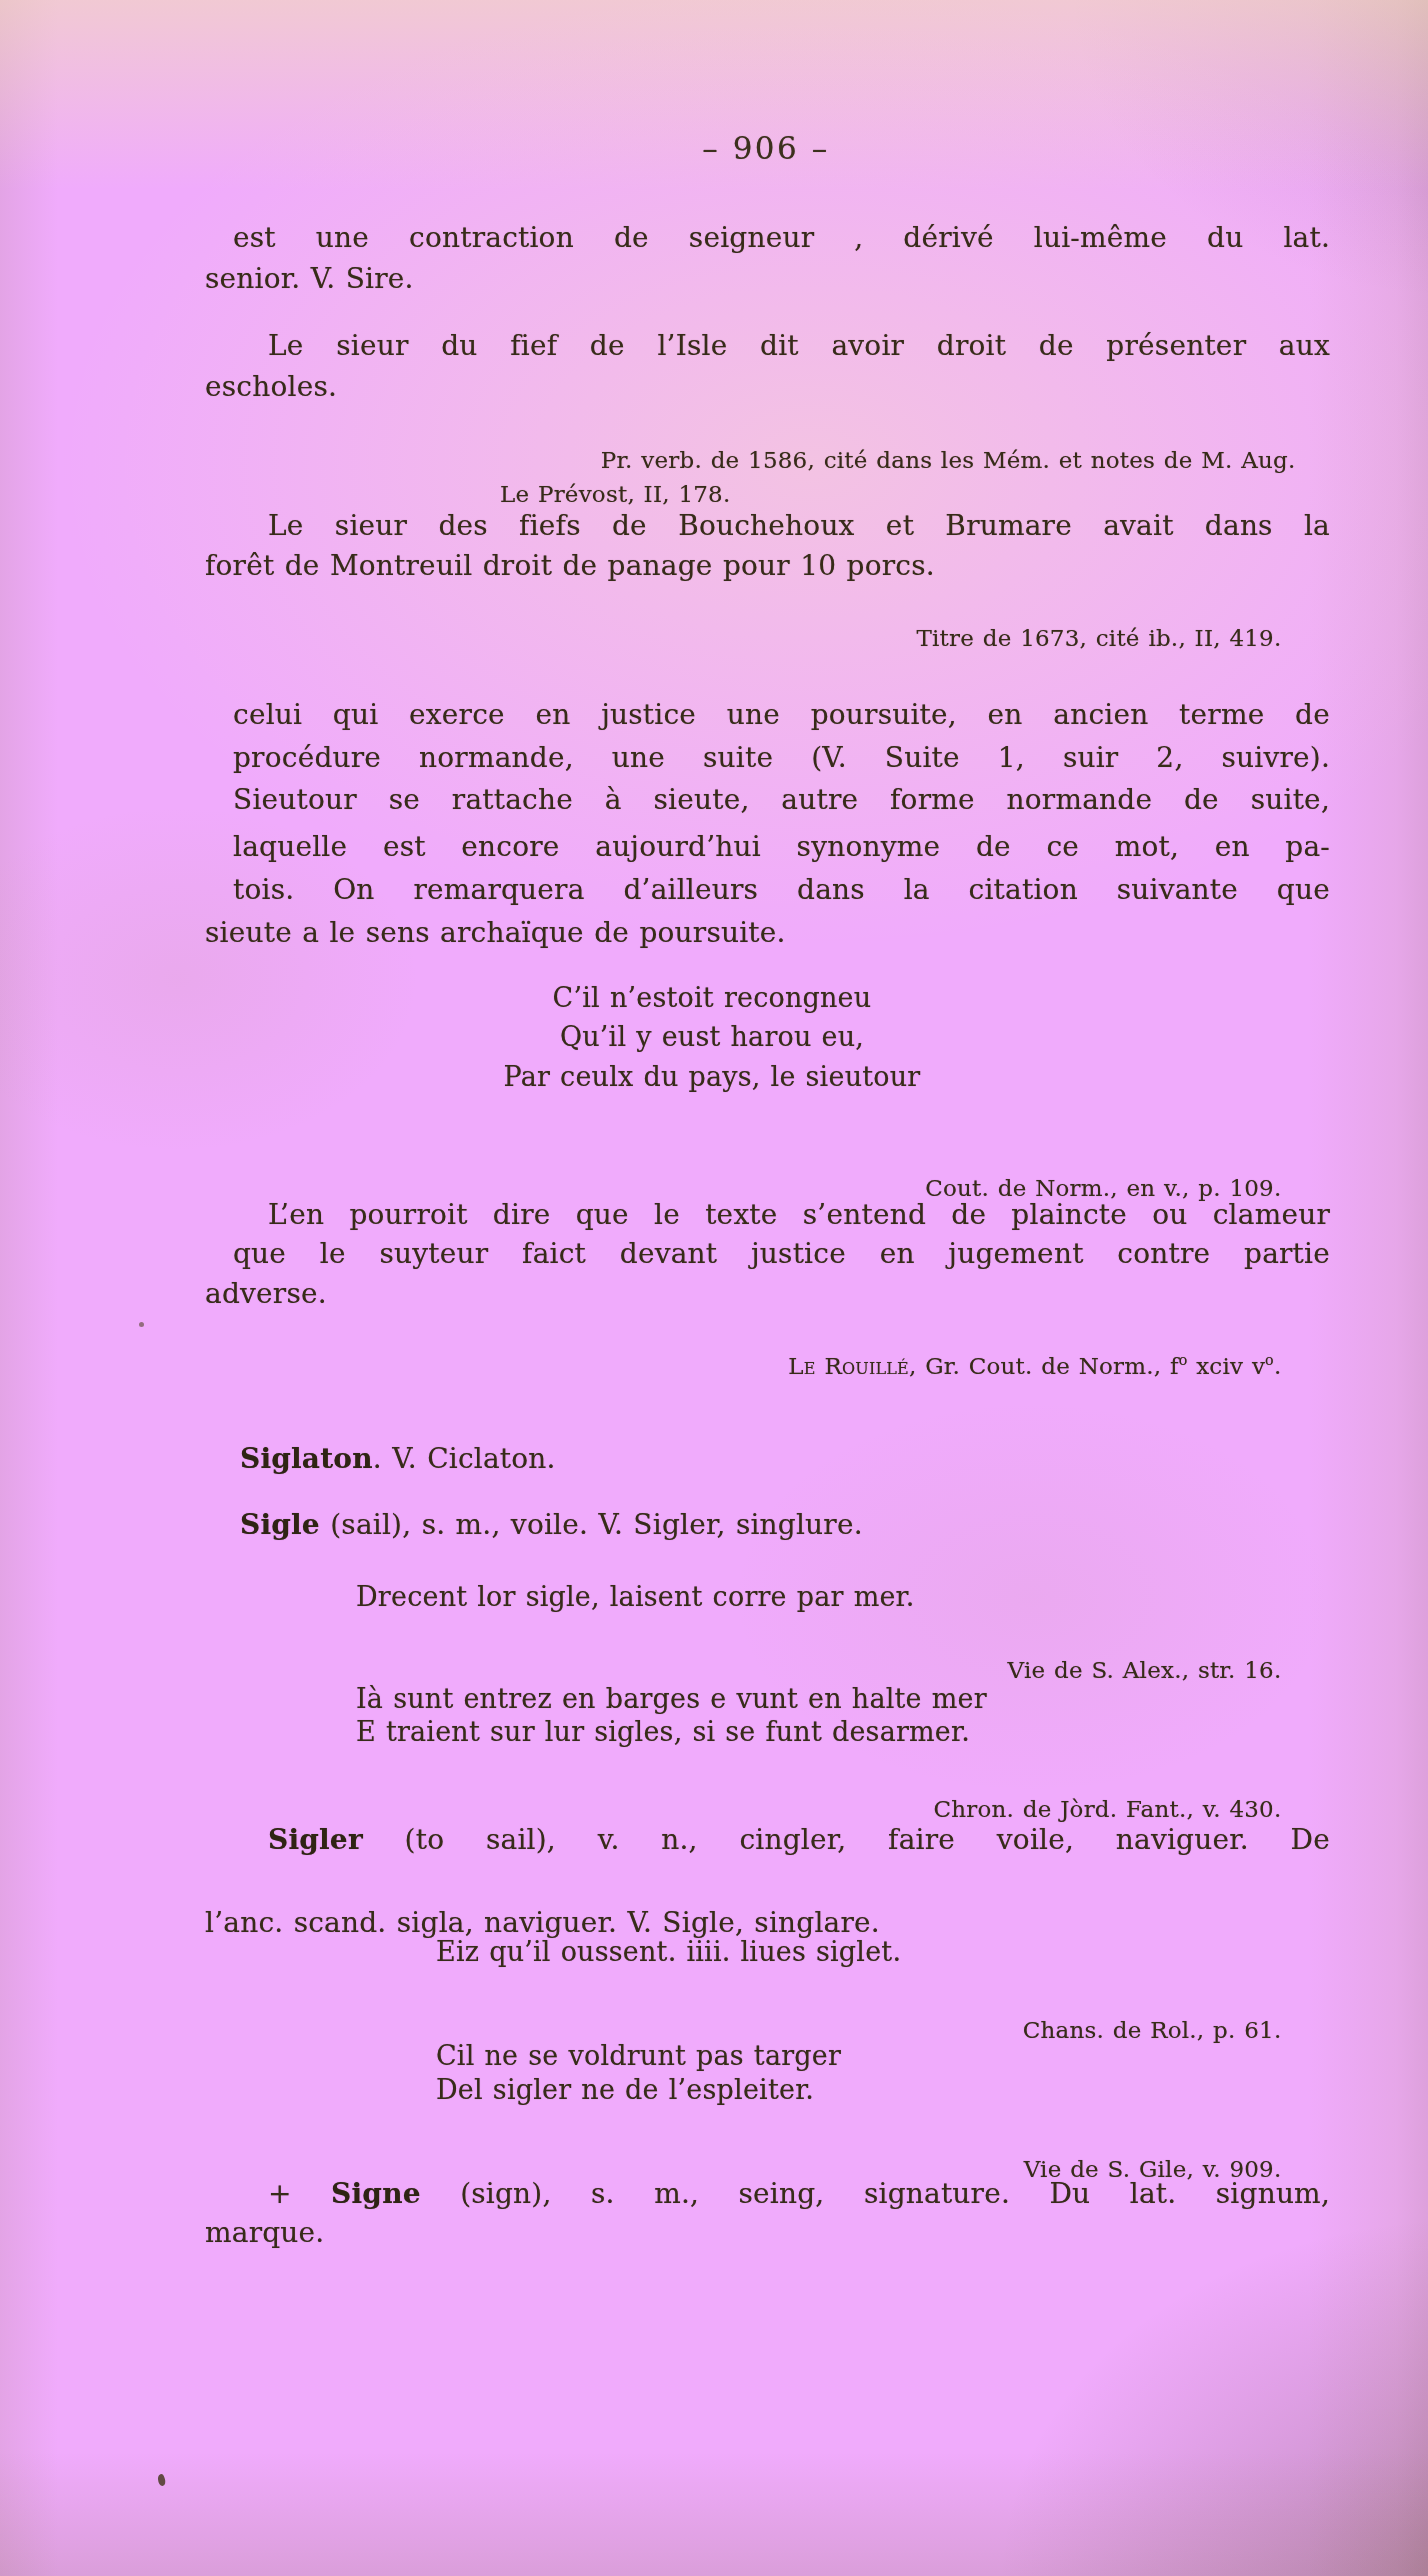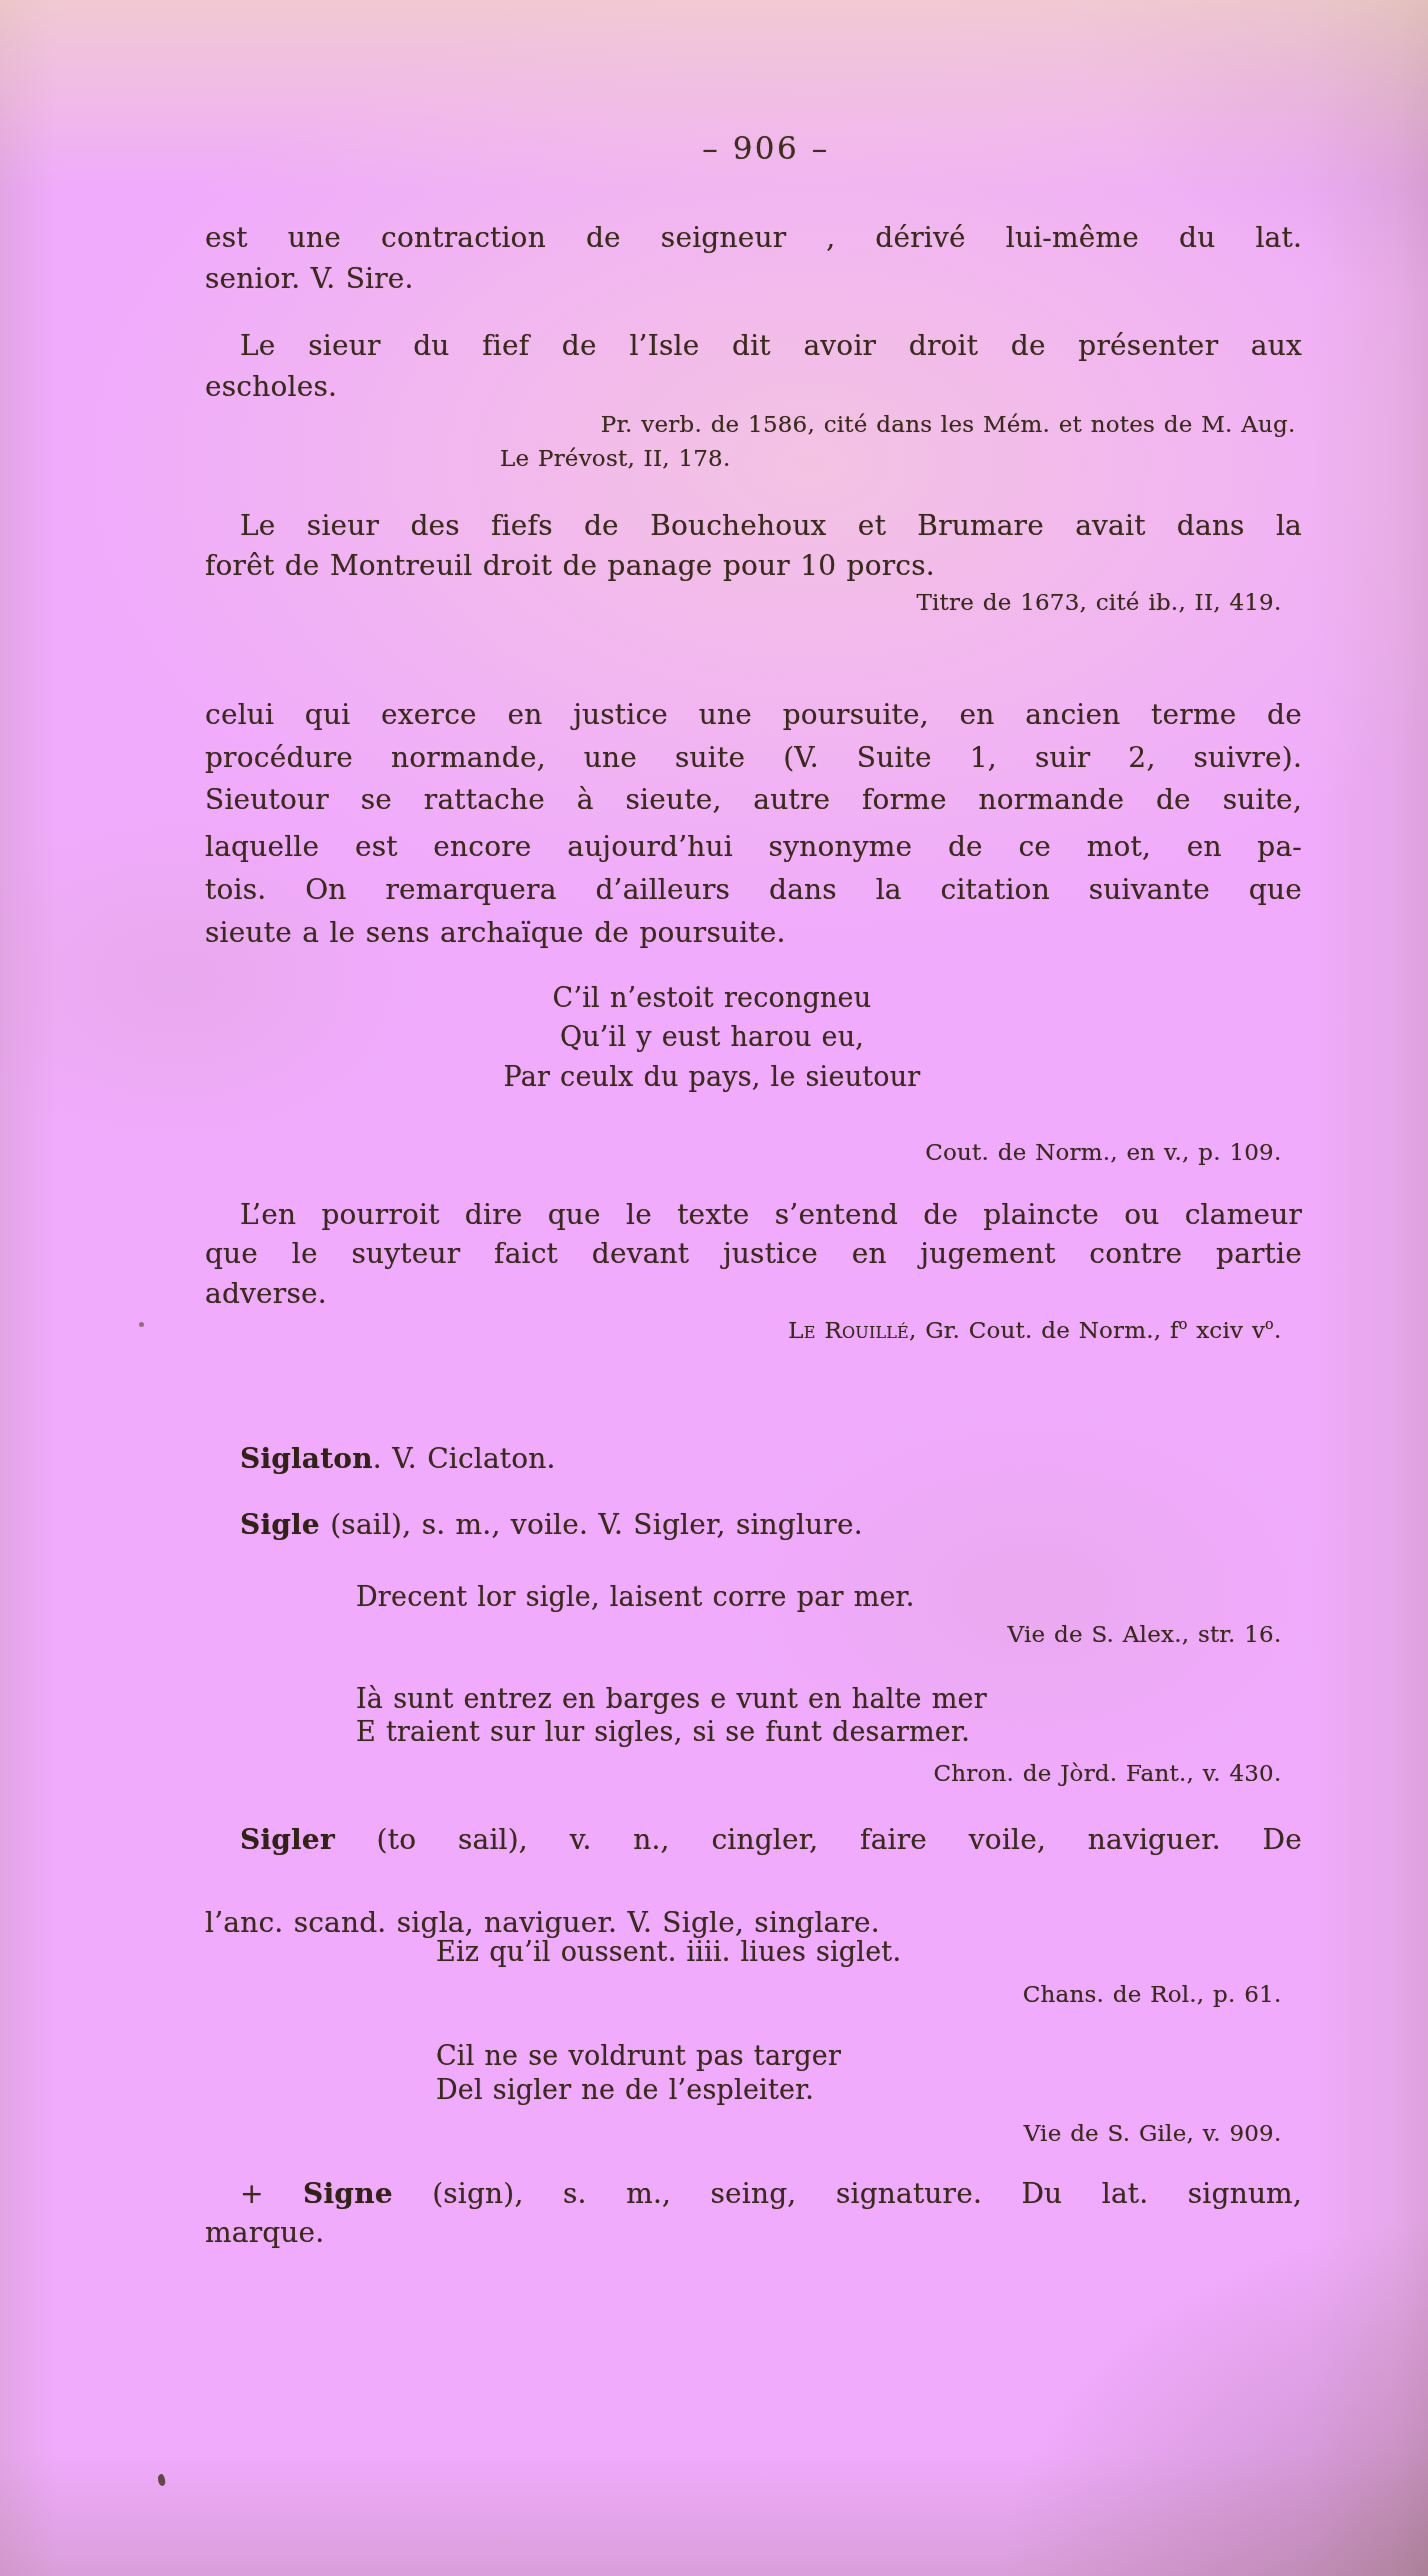--- a/index.html
+++ b/index.html
@@ -32,27 +32,27 @@
     opacity:.75;pointer-events:none;
   }
   
   .ln{
     position:absolute;left:205px;width:1097px;z-index:3;
     font-size:28px;line-height:1.25;
     letter-spacing:0.2px;word-spacing:1.2px;
     text-shadow:0 0 0.8px rgba(55,43,25,.45);
     white-space:nowrap;
   }
-  .j{white-space:normal;text-align:justify;text-align-last:justify;}
+  .j{white-space:normal;text-align:justify;text-align-last:justify;margin-left:28px;}
   .l{text-align:left;}
   .ind{text-indent:35px;}
   .vrs{text-align:center;padding-right:83px;font-size:27px;box-sizing:border-box;}
   .q1{padding-left:151px;font-size:27px;}
   .q2{padding-left:231px;font-size:27px;}
-  .cite{font-size:23px;text-align:right;padding-right:20.6px;box-sizing:border-box;letter-spacing:0.2px;}
+  .cite{font-size:23px;text-align:right;padding-right:20.6px;box-sizing:border-box;letter-spacing:0.2px;margin-top:36px;}
   .cr8{padding-right:6.6px;}
   .cl358{text-align:left;padding-left:295px;padding-right:0;}
   .pagenum{
     position:absolute;left:205px;width:1097px;top:130px;z-index:3;
     text-align:center;padding-left:25px;box-sizing:border-box;
     font-size:31px;letter-spacing:2.5px;color:#3c301d;
     text-shadow:0 0 0.8px rgba(55,43,25,.5);
   }
   
   .s-i{}

